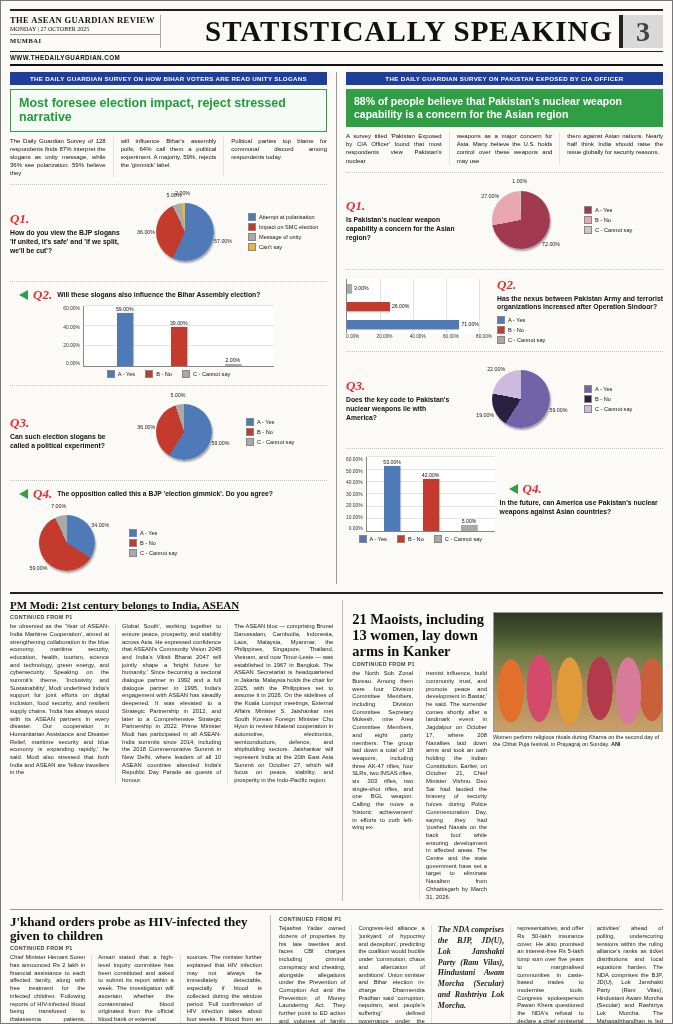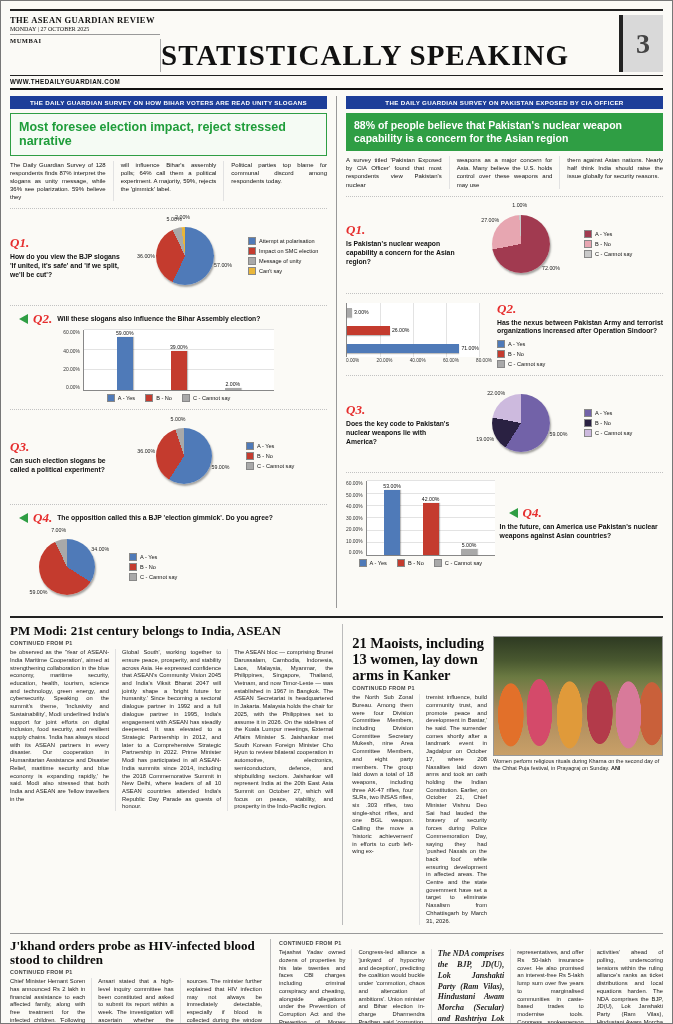--- a/index.html
+++ b/index.html
@@ -5,21 +5,21 @@
   html,body{margin:0;padding:0;background:#8a8a8a;}
   .page{width:673px;height:1024px;margin:0 auto;background:#fbfaf6;box-sizing:border-box;
         padding:8px 9px 6px;font-family:"Liberation Sans",sans-serif;color:#111;
         position:relative;overflow:hidden;border:1px solid #777;}
   
   .header{display:flex;align-items:stretch;border-top:2px solid #222;border-bottom:1px solid #222;padding:4px 0 3px;}
   .masthead{width:150px;font-family:"Liberation Serif",serif;}
   .m1{font-size:8.5px;font-weight:bold;letter-spacing:.4px;}
   .m2{font-size:6px;margin-top:1px;border-bottom:1px solid #999;padding-bottom:2px;}
   .m3{font-size:6.5px;font-weight:bold;margin-top:2px;letter-spacing:.5px;}
-  .title-wrap{flex:1;display:flex;align-items:center;justify-content:flex-start;border-left:1px solid #aaa;margin-top:24px;}
+  .title-wrap{flex:1;display:flex;align-items:center;justify-content:flex-end;border-left:1px solid #aaa;}
   .title{font-family:"Liberation Serif",serif;font-size:29px;font-weight:bold;letter-spacing:1px;white-space:nowrap;}
   .pageno{width:40px;margin-left:6px;background:#d9d9d9;border-left:4px solid #222;display:flex;align-items:center;justify-content:center;
           font-family:"Liberation Serif",serif;font-size:28px;font-weight:bold;color:#444;}
   .webrow{font-size:6.3px;font-weight:bold;letter-spacing:.4px;padding:2px 0 3px;border-bottom:2.5px solid #111;}
   
   .surveys{display:flex;margin-top:6px;}
   .survey{flex:1;min-width:0;}
   .survey + .survey{border-left:1px solid #999;padding-left:9px;margin-left:9px;}
   .banner{background:#1d3e99;color:#fff;font-size:6.2px;font-weight:bold;text-align:center;padding:3px 2px;letter-spacing:.3px;}
   .headbox-l{border:1.5px solid #2f9e44;background:#f5fbf4;color:#1f9d3a;font-weight:bold;font-size:12.5px;line-height:1.15;padding:6px 8px;margin-top:4px;}
@@ -60,21 +60,21 @@
   .xticks{display:flex;justify-content:space-between;font-size:4.7px;color:#333;margin-top:1px;}
   
   .articles{margin-top:8px;border-top:2px solid #222;padding-top:6px;}
   h2{font-family:"Liberation Serif",serif;font-weight:bold;margin:0 0 2px;line-height:1.08;color:#0d0d0d;}
   .kicker{font-size:5.4px;font-weight:bold;color:#444;letter-spacing:.3px;margin:1px 0 3px;}
   .cols{display:flex;gap:6px;}
   .col{flex:1;min-width:0;font-size:5.8px;line-height:1.33;text-align:justify;color:#1a1a1a;}
   .col + .col{border-left:1px solid #e0e0e0;padding-left:6px;}
   .row-a{display:flex;gap:9px;}
   .art-modi{flex:1.04;min-width:0;border-right:1px solid #bbb;padding-right:9px;}
-  .art-modi h2{font-size:13px;}
+  .art-modi h2{font-size:11px;text-decoration:underline;}
   .art-maoist{flex:1;min-width:0;margin-top:12px;}
   .art-maoist h2{font-size:14.5px;}
   .maoist-grid{display:flex;gap:6px;}
   .maoist-left{flex:1;min-width:0;}
   .photo-wrap{width:170px;flex:0 0 170px;}
   .photo-chhath{height:118px;border:1px solid #999;background:
     radial-gradient(ellipse 13px 32px at 10% 66%, #e2702a 0 97%, transparent 100%),
     radial-gradient(ellipse 13px 34px at 27% 64%, #d44a6a 0 97%, transparent 100%),
     radial-gradient(ellipse 13px 34px at 45% 66%, #e09a3a 0 97%, transparent 100%),
     radial-gradient(ellipse 13px 32px at 63% 64%, #b33a4a 0 97%, transparent 100%),
@@ -459,21 +459,21 @@
               <span>Women perform religious rituals during Kharna on the second day of the Chhat Puja festival, in Prayagraj on Sunday.</span>
               <span class="pcred">ANI</span>
             </div>
           </div>
         </div>
       </article>
     </div>
 
     <div class="row-b">
       <article class="art-jk">
-        <h2>J'khand orders probe as HIV-infected blood stood to children</h2>
+        <h2>J'khand orders probe as HIV-infected they given to children</h2>
         <div class="kicker">CONTINUED FROM P1</div>
         <div class="cols">
           <div class="col">
             <span>Chief Minister Hemant Soren has announced Rs 2 lakh in financial assistance to each affected family, along with free treatment for the infected children. 'Following reports of HIV-infected blood being transfused to thalassemia patients, instructions have been given to suspend the Civil Surgeon and other officials,' Soren said in a post on X. Soren also directed the Health Department to conduct a statewide audit of all blood banks within five days, warning that 'lax arrangements in the health process will not be tolerated under any circumstances.'</span>
             
           </div>
           <div class="col">Ansari stated that a high-level inquiry committee has been constituted and asked to submit its report within a week. The investigation will ascertain whether the contaminated blood originated from the official blood bank or external</div>
           <div class="col">sources. The minister further explained that HIV infection may not always be immediately detectable, especially if blood is collected during the window period. 'Full confirmation of HIV infection takes about four weeks. If blood from an infected person is transfused during this period, infection can occur,' he said. He added that Chief Minister Soren is personally monitoring the situation and has directed strict and swift action against those found guilty of negligence. 'Children are most precious to all of us. Any kind of negligence related to their health and life will not be tolerated,' Ansari said.</div>
         </div>
       </article>

